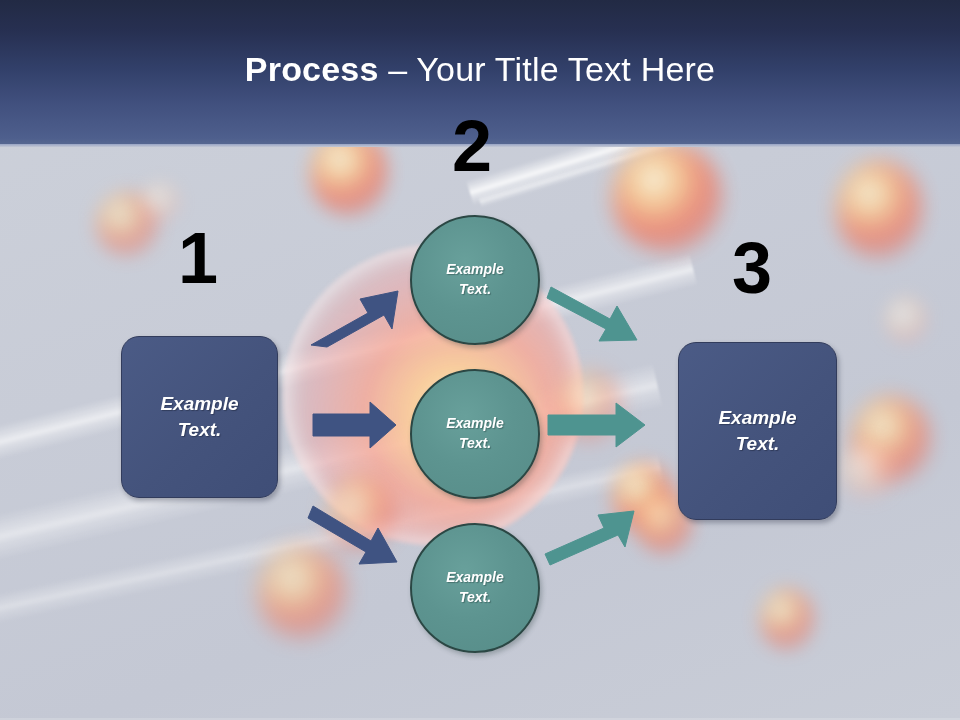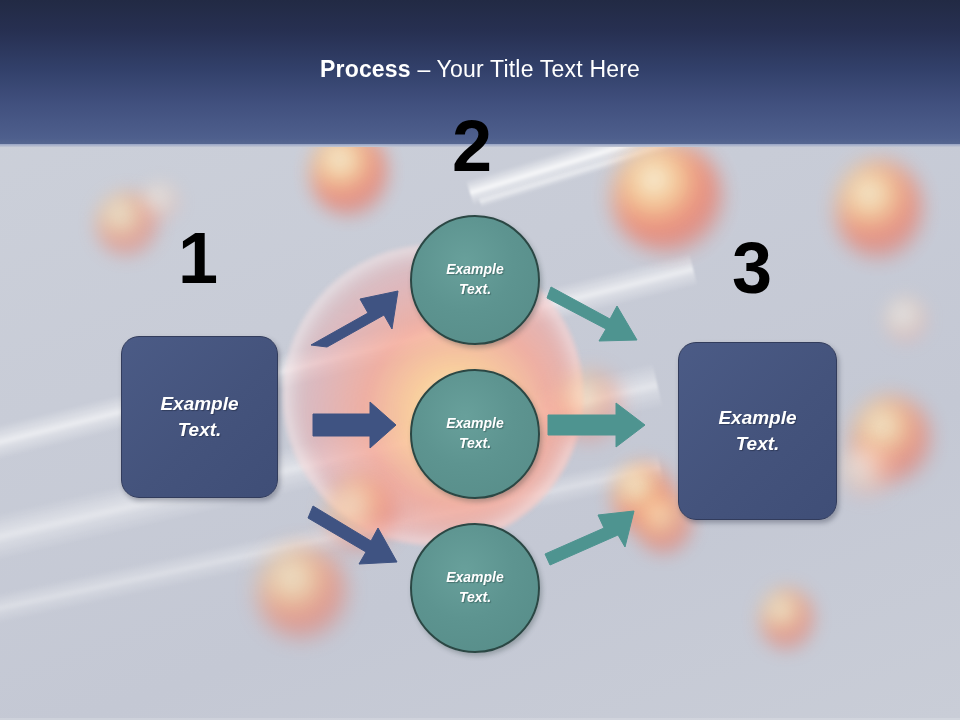--- a/index.html
+++ b/index.html
@@ -131,21 +131,21 @@
     left: 0; top: 144px;
     width: 960px; height: 3px;
     background: linear-gradient(to bottom, #97a3c4 0%, #c3c8d4 100%);
   }
   .slide-title {
     position: absolute;
     left: 0; top: 48px;
     width: 960px;
     text-align: center;
     color: #ffffff;
-    font-size: 23px;
+    font-size: 34px;
     line-height: 42px;
     letter-spacing: .2px;
     white-space: nowrap;
   }
   .slide-title .strong { font-weight: bold; }
   .slide-title .rest   { font-weight: normal; }
 
   
   .step-num {
     position: absolute;

